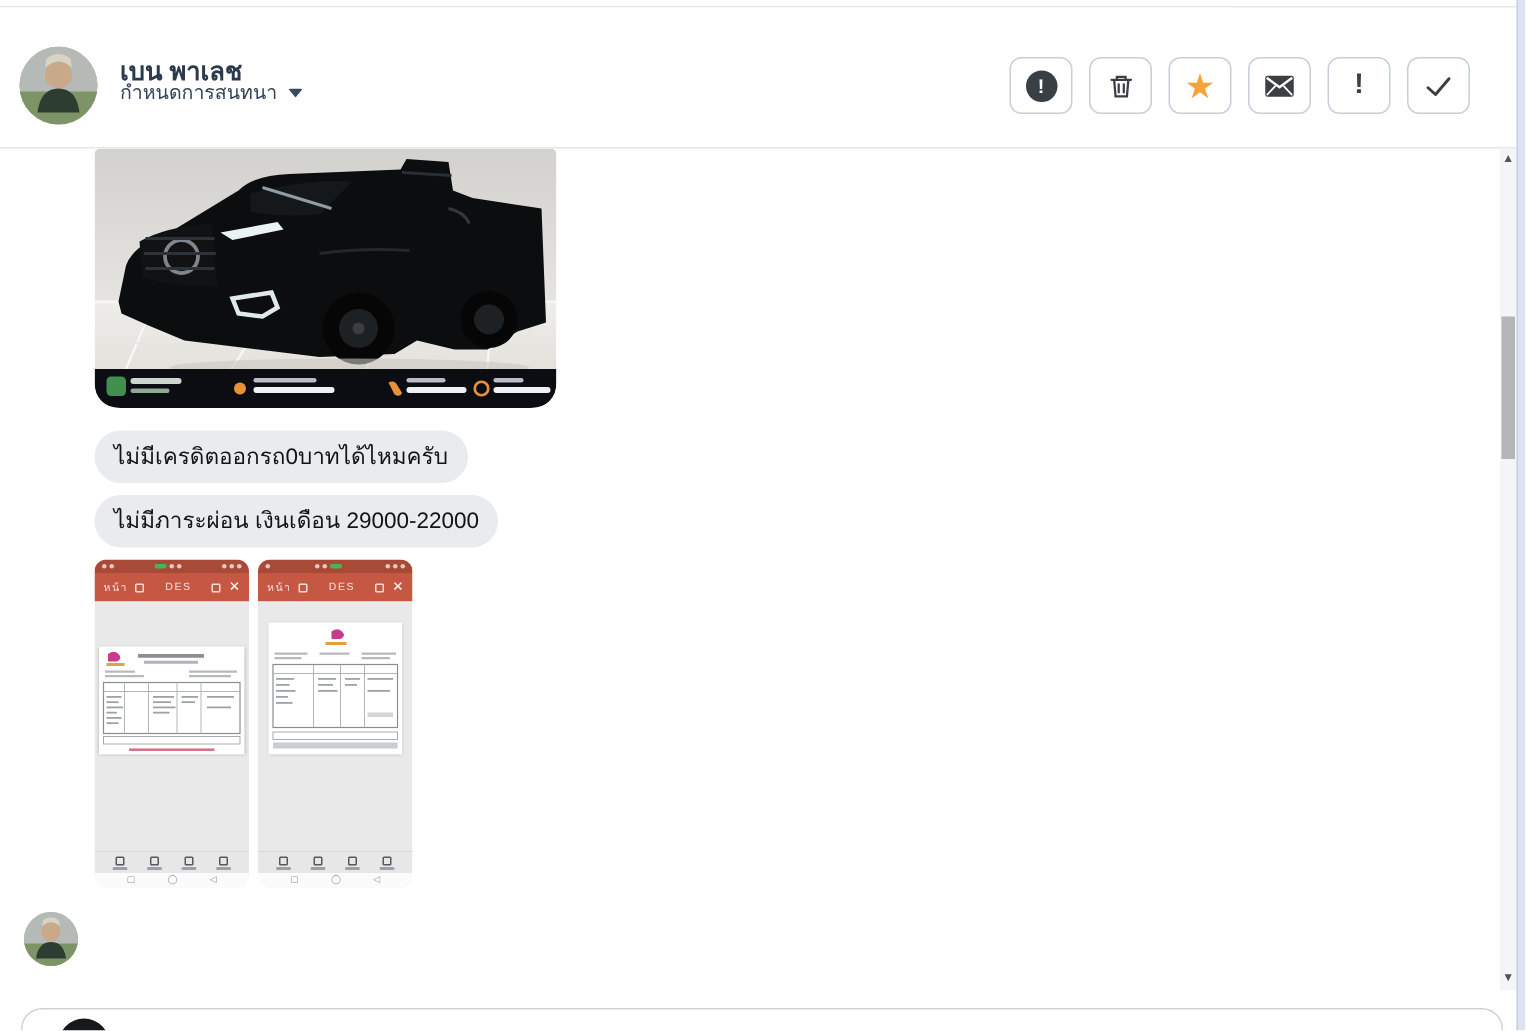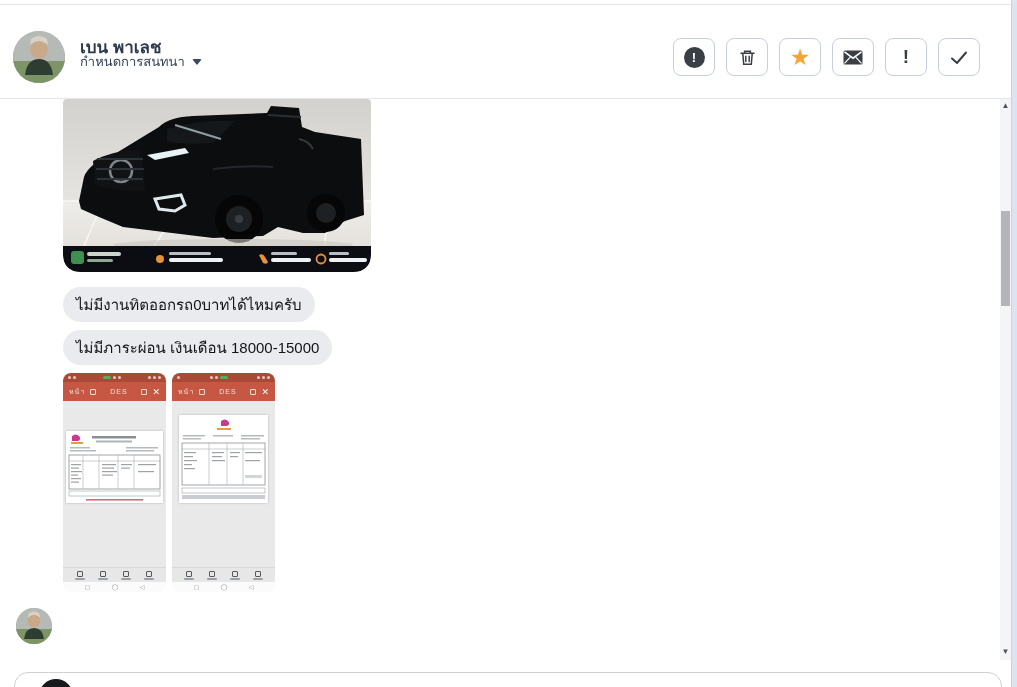--- a/index.html
+++ b/index.html
@@ -184,22 +184,22 @@
         <rect x="106" y="159" width="54" height="4" rx="2" fill="#eef1f4"></rect>
         <path d="M196 156 q4 -2 6 2 l3 5 q-1 3 -5 1 z" fill="#e8913b"></path>
         <rect x="208" y="153" width="26" height="3" rx="1.5" fill="#b9bec6"></rect>
         <rect x="208" y="159" width="40" height="4" rx="2" fill="#eef1f4"></rect>
         <circle cx="258" cy="160" r="4.5" fill="none" stroke="#e8913b" stroke-width="1.8"></circle>
         <rect x="266" y="153" width="20" height="3" rx="1.5" fill="#b9bec6"></rect>
         <rect x="266" y="159" width="38" height="4" rx="2" fill="#eef1f4"></rect>
       </svg>
     </div>
 
-    <div class="bubble bubble-1">ไม่มีงานทิตออกรถ0บาทได้ไหมครับ</div>
-    <div class="bubble bubble-2">ไม่มีภาระผ่อน เงินเดือน 18000-15000</div>
+    <div class="bubble bubble-1">ไม่มีเครดิตออกรถ0บาทได้ไหมครับ</div>
+    <div class="bubble bubble-2">ไม่มีภาระผ่อน เงินเดือน 29000-22000</div>
 
     <div class="attachments">
 
       <div class="phone-shot">
         <div class="ps-status">
           <span class="dot"></span>
             <span class="dot"></span>
             <span class="sp"></span>
           <span class="pill"></span>
           <span class="dot"></span>

